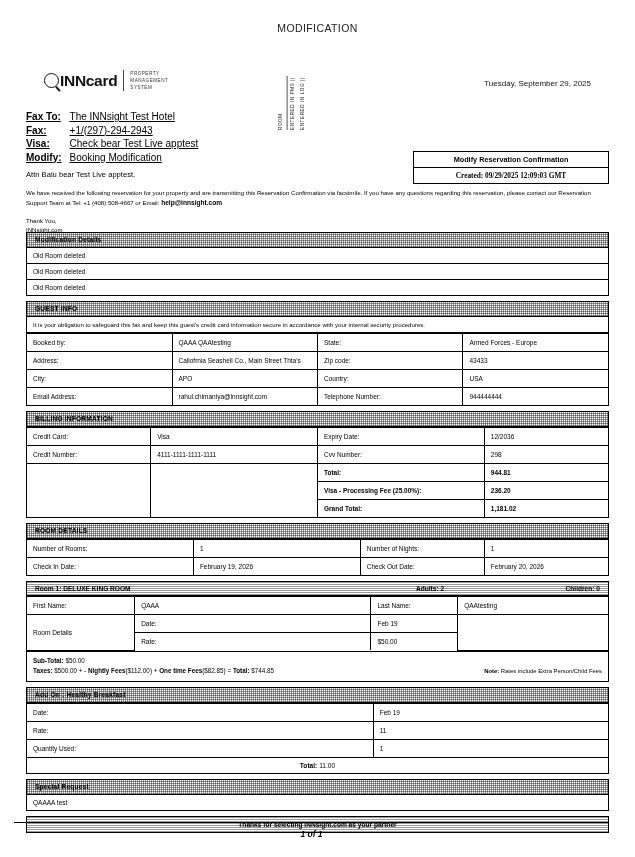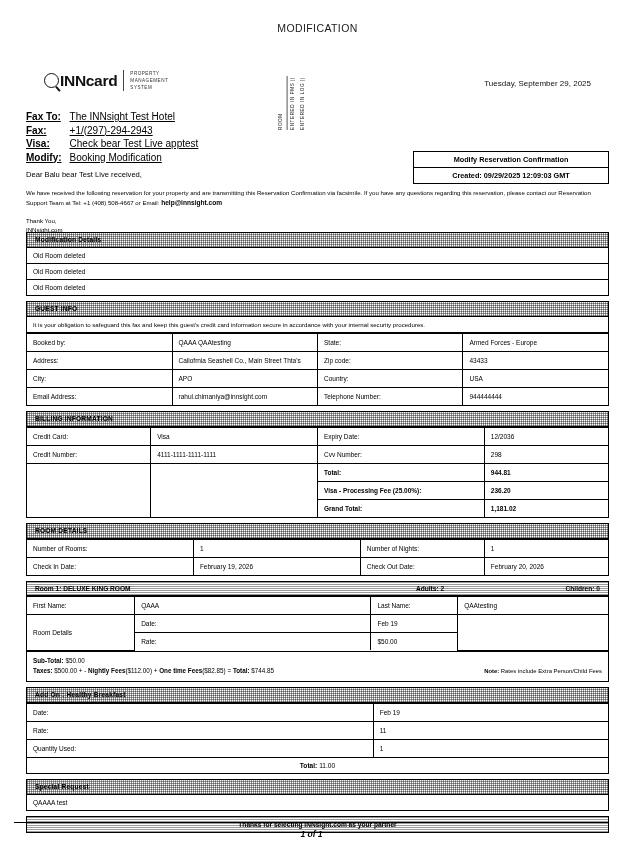--- a/index.html
+++ b/index.html
@@ -136,21 +136,21 @@
     border: 1.4px solid #000;
     box-sizing: border-box;
     margin-top: 32px;
   }
   .conf-box .cr {
     text-align: center;
     font-size: 7.3px;
     padding: 3px 2px;
     border-bottom: 1.2px solid #000;
   }
-  .conf-box .cr:last-child { border-bottom: none; }
+  .conf-box .cr:last-child { border-bottom: none; font-family: Liberation Serif, serif; }
   .conf-box .b { font-weight: bold; }
 
   
   .intro {
     position: absolute;
     left: 26px;
     top: 170px;
     width: 566px;
   }
   .intro .dear { font-size: 7.6px; margin-bottom: 9px; }
@@ -319,21 +319,21 @@
     </tbody>
       </table>
   </div>
 
   <div class="conf-box">
     <div class="cr b">Modify Reservation Confirmation</div>
     <div class="cr b">Created: 09/29/2025 12:09:03 GMT</div>
   </div>
 
   <div class="intro">
-    <div class="dear">Dear Balu bear Test Live received,</div>
+    <div class="dear">Attn Balu bear Test Live apptest,</div>
     <div class="para"><span>We have received the following reservation for your property and are transmitting this Reservation Confirmation via facsimile. If you have any questions regarding this reservation, please contact our Reservation Support Team at Tel: +1 (408) 508-4667 or Email:</span> <b>help@innsight.com</b></div>
     <div class="thanks">
       <div>Thank You,</div>
       <div>INNsight.com</div>
     </div>
   </div>
 
   <div class="content-area">
 
     <div class="section">

